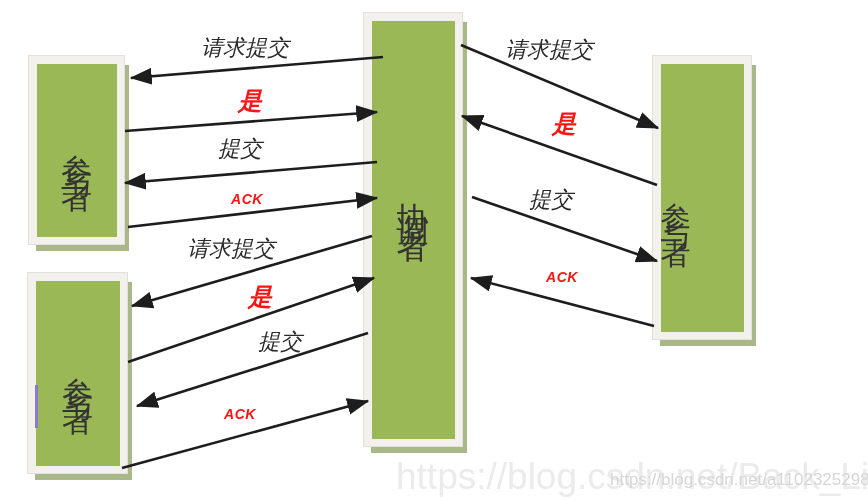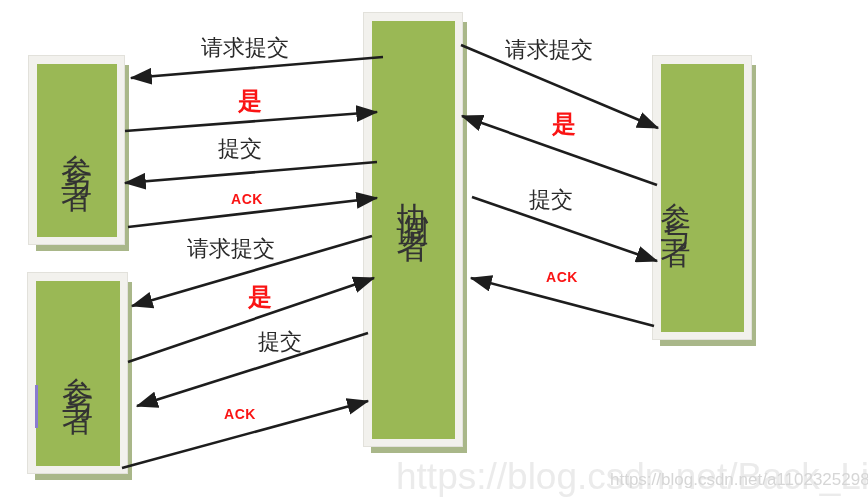--- a/index.html
+++ b/index.html
@@ -72,20 +72,21 @@
   svg.arrows line { stroke: var(--arrow); stroke-width: 2.6; }
 
   
   .msg-label {
     position: absolute;
     transform: translate(-50%, -50%);
     white-space: nowrap;
     font-family: "Liberation Serif", serif;
     font-size: 22px;
     color: var(--label-black);
+    font-style: italic;
   }
   .msg-label.red  { color: var(--label-red); font-weight: bold; }
   .msg-label.cjk.red { font-size: 24px; }
   .msg-label.latin {
     font-family: "Liberation Sans", sans-serif;
     font-size: 14px;
     letter-spacing: 0.5px;
   }
 
   

